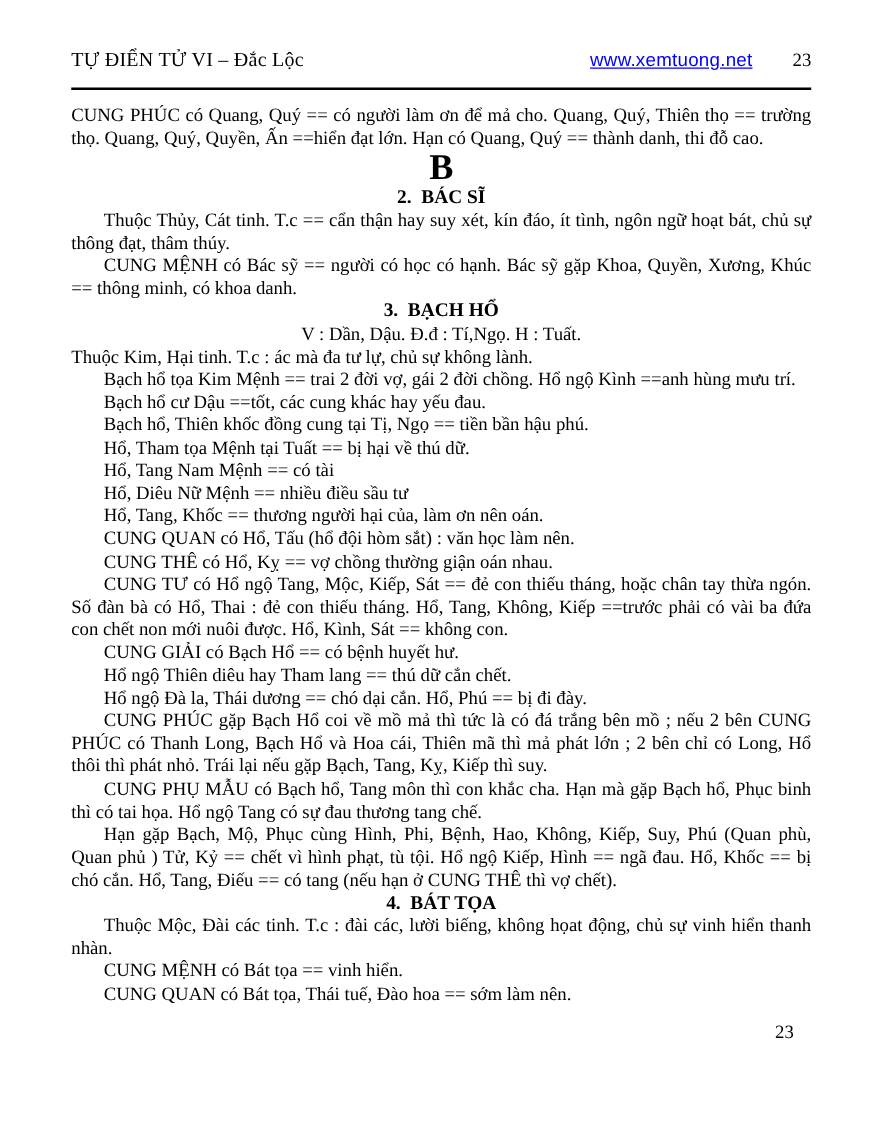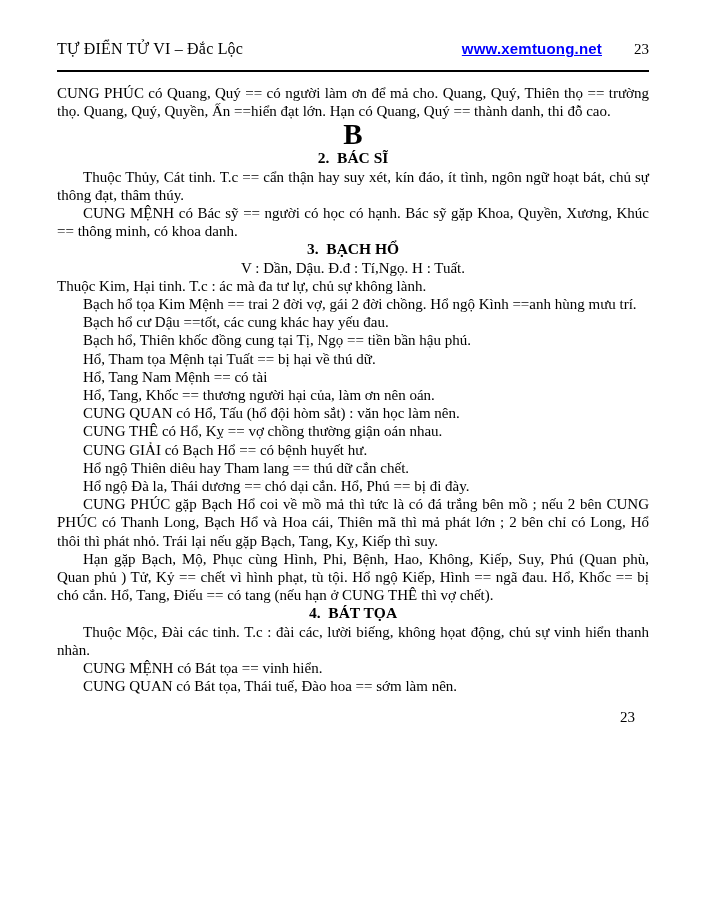--- a/index.html
+++ b/index.html
@@ -17,21 +17,21 @@
   }
   .header {
     display: flex;
     justify-content: space-between;
     align-items: baseline;
   }
   .header-title { font-size: 16px; letter-spacing: 0.2px; }
   .header-right { display: flex; align-items: baseline; gap: 32px; }
   .site-link {
     font-family: "Liberation Sans", sans-serif;
-    font-weight: bold;
+    font-weight: normal;
     font-size: 15px;
     color: #0000ff;
     text-decoration: underline;
     letter-spacing: 0.2px;
     cursor: pointer;
   }
   .header-page-num { font-size: 15px; }
   .rule {
     border: none;
     border-top: 2px solid #000000;
@@ -91,27 +91,30 @@
     <p class="indent">Thuộc Thủy, Cát tinh. T.c == cẩn thận hay suy xét, kín đáo, ít tình, ngôn ngữ hoạt bát, chủ sự thông đạt, thâm thúy.</p>
     <p class="indent">CUNG MỆNH có Bác sỹ == người có học có hạnh. Bác sỹ gặp Khoa, Quyền, Xương, Khúc == thông minh, có khoa danh.</p>
     <p class="h-num">3.  BẠCH HỔ</p>
     <p class="centerline">V : Dần, Dậu. Đ.đ : Tí,Ngọ. H : Tuất.</p>
     <p class="noindent">Thuộc Kim, Hại tinh. T.c : ác mà đa tư lự, chủ sự không lành.</p>
     <p class="indent">Bạch hổ tọa Kim Mệnh == trai 2 đời vợ, gái 2 đời chồng. Hổ ngộ Kình ==anh hùng mưu trí.</p>
     <p class="indent">Bạch hổ cư Dậu ==tốt, các cung khác hay yếu đau.</p>
     <p class="indent">Bạch hổ, Thiên khốc đồng cung tại Tị, Ngọ == tiền bần hậu phú.</p>
     <p class="indent">Hổ, Tham tọa Mệnh tại Tuất == bị hại về thú dữ.</p>
     <p class="indent">Hổ, Tang Nam Mệnh == có tài</p>
+    <p class="indent">Hổ, Diêu Nữ Mệnh == nhiều điều sầu tư</p>
     <p class="indent">Hổ, Tang, Khốc == thương người hại của, làm ơn nên oán.</p>
     <p class="indent">CUNG QUAN có Hổ, Tấu (hổ đội hòm sắt) : văn học làm nên.</p>
     <p class="indent">CUNG THÊ có Hổ, Kỵ == vợ chồng thường giận oán nhau.</p>
+    <p class="indent">CUNG TƯ có Hổ ngộ Tang, Mộc, Kiếp, Sát == đẻ con thiếu tháng, hoặc chân tay thừa ngón. Số đàn bà có Hổ, Thai : đẻ con thiếu tháng. Hổ, Tang, Không, Kiếp ==trước phải có vài ba đứa con chết non mới nuôi được. Hổ, Kình, Sát == không con.</p>
     <p class="indent">CUNG GIẢI có Bạch Hổ == có bệnh huyết hư.</p>
     <p class="indent">Hổ ngộ Thiên diêu hay Tham lang == thú dữ cắn chết.</p>
     <p class="indent">Hổ ngộ Đà la, Thái dương == chó dại cắn. Hổ, Phú == bị đi đày.</p>
     <p class="indent">CUNG PHÚC gặp Bạch Hổ coi về mồ mả thì tức là có đá trắng bên mồ ; nếu 2 bên CUNG PHÚC có Thanh Long, Bạch Hổ và Hoa cái, Thiên mã thì mả phát lớn ; 2 bên chỉ có Long, Hổ thôi thì phát nhỏ. Trái lại nếu gặp Bạch, Tang, Kỵ, Kiếp thì suy.</p>
+    <p class="indent">CUNG PHỤ MẪU có Bạch hổ, Tang môn thì con khắc cha. Hạn mà gặp Bạch hổ, Phục binh thì có tai họa. Hổ ngộ Tang có sự đau thương tang chế.</p>
     <p class="indent">Hạn gặp Bạch, Mộ, Phục cùng Hình, Phi, Bệnh, Hao, Không, Kiếp, Suy, Phú (Quan phù, Quan phủ ) Tử, Kỷ == chết vì hình phạt, tù tội. Hổ ngộ Kiếp, Hình == ngã đau. Hổ, Khốc == bị chó cắn. Hổ, Tang, Điếu == có tang (nếu hạn ở CUNG THÊ thì vợ chết).</p>
     <p class="h-num">4.  BÁT TỌA</p>
     <p class="indent">Thuộc Mộc, Đài các tinh. T.c : đài các, lười biếng, không họat động, chủ sự vinh hiển thanh nhàn.</p>
     <p class="indent">CUNG MỆNH có Bát tọa == vinh hiển.</p>
     <p class="indent">CUNG QUAN có Bát tọa, Thái tuế, Đào hoa == sớm làm nên.</p>
   </div>
 
   <div class="footer">
     <span>23</span>
   </div>

